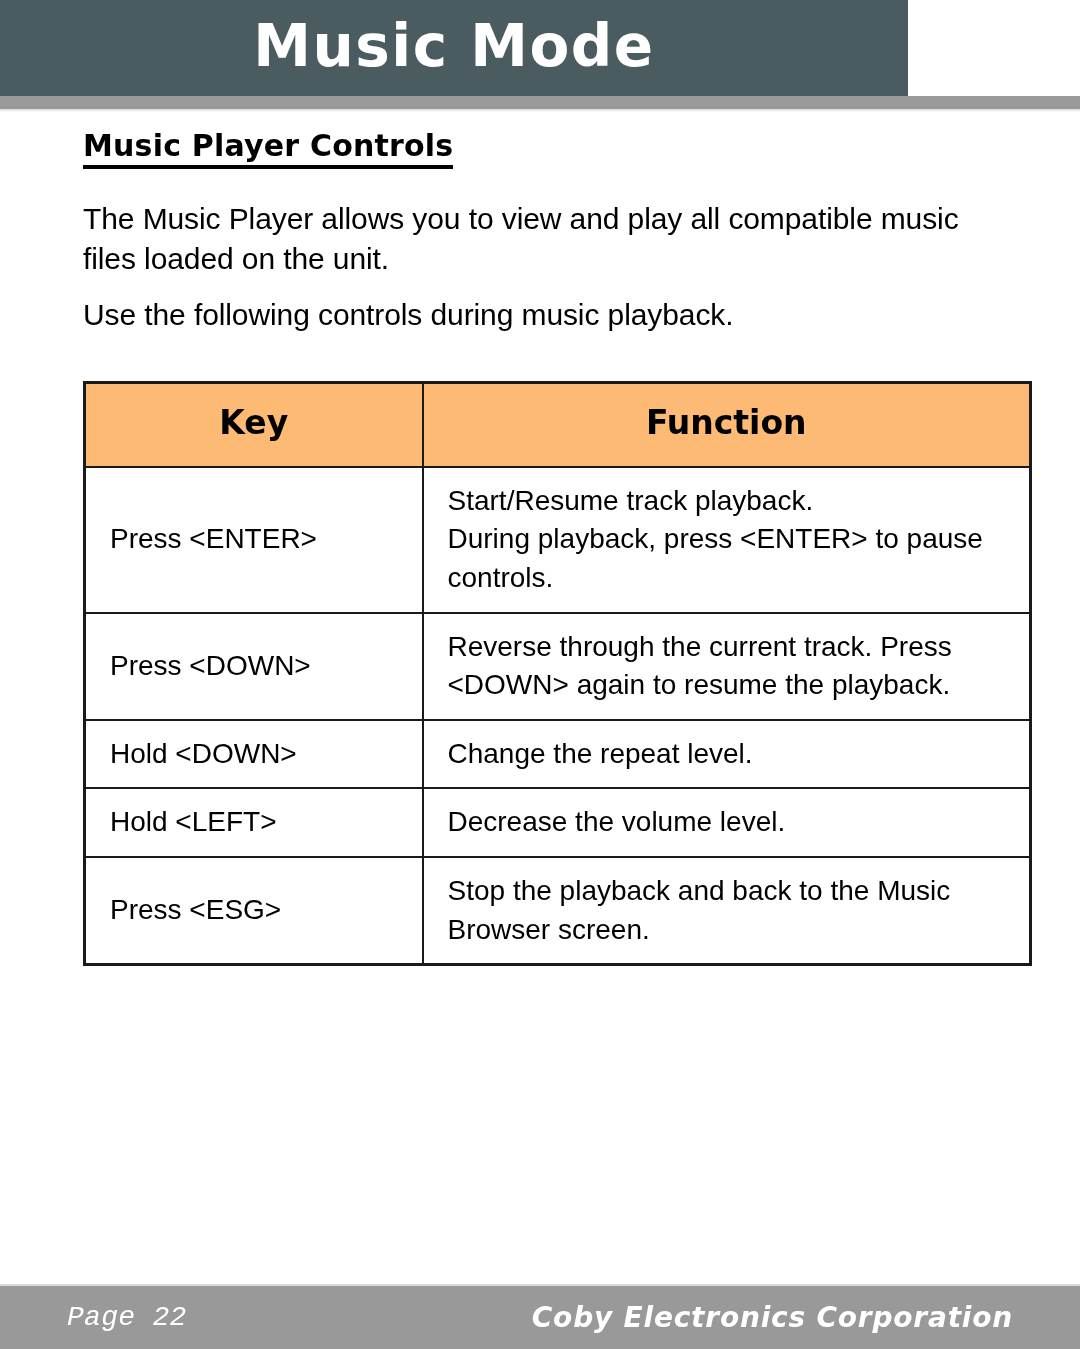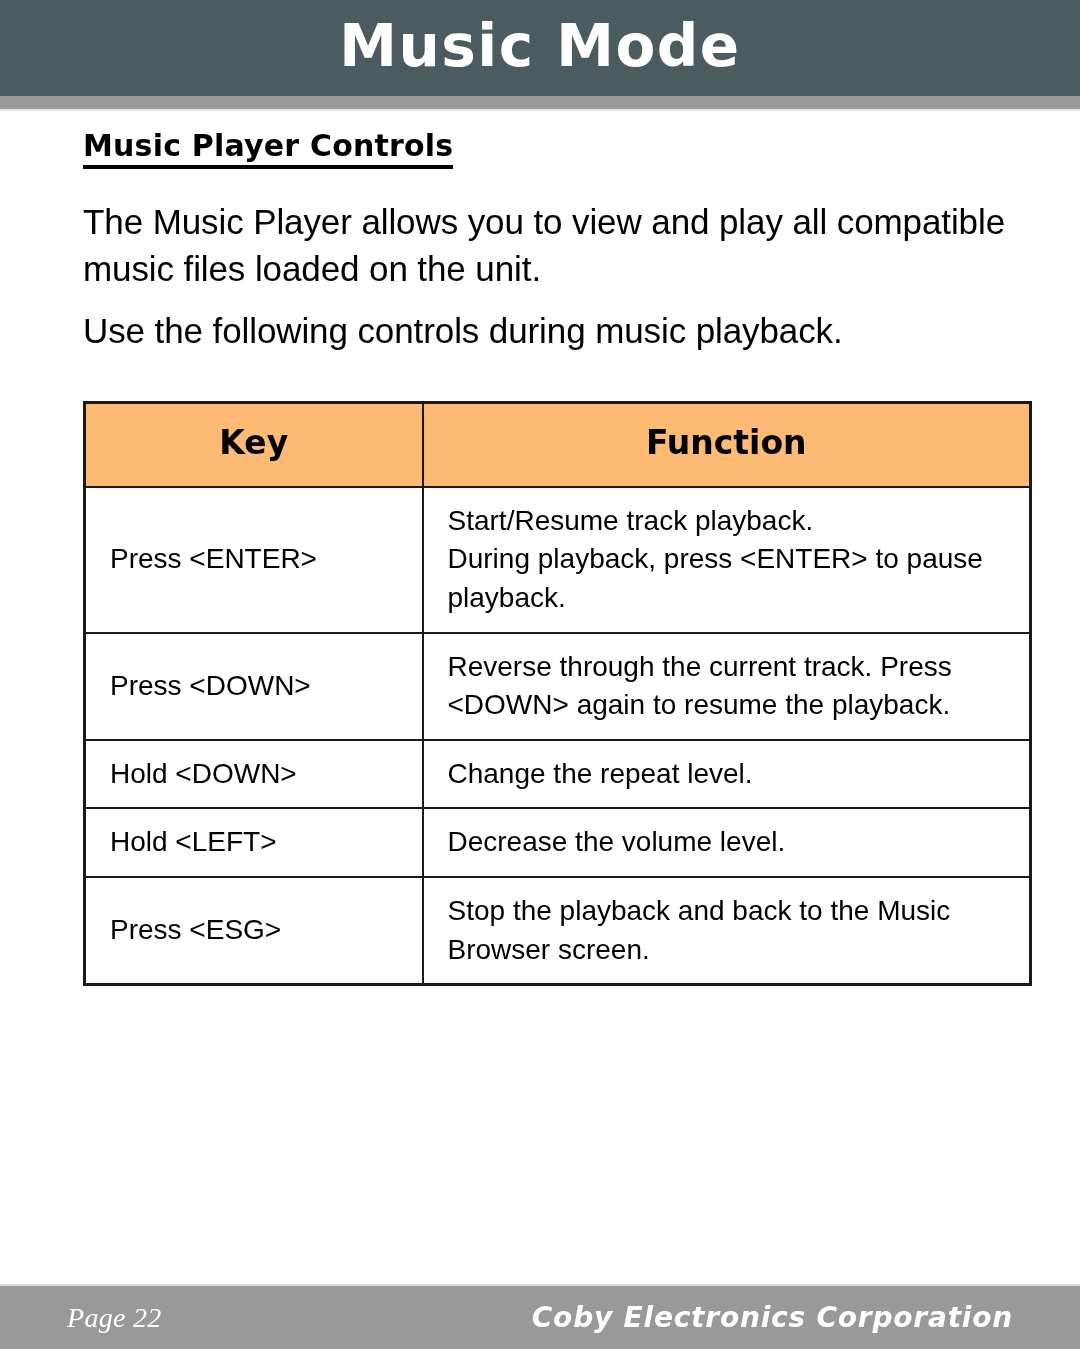--- a/index.html
+++ b/index.html
@@ -13,21 +13,21 @@
     font-family: "Liberation Sans", sans-serif;
     overflow: hidden;
     position: relative;
   }
 
   
   .header-band {
     position: absolute;
     top: 0;
     left: 0;
-    width: 1080px;
+    width: 908px;
     height: 96px;
     background: #4a5c60;
     display: flex;
     align-items: center;
     justify-content: center;
     box-sizing: border-box;
   }
   .header-title {
     color: #ffffff;
     font-family: "DejaVu Sans", sans-serif;
@@ -72,21 +72,21 @@
     color: #000000;
     margin: 16px 0 0 0;
     display: inline-block;
     border-bottom: 4px solid #000000;
     padding-bottom: 2px;
     letter-spacing: 0.2px;
   }
 
   .para {
     font-family: "Liberation Sans", sans-serif;
-    font-size: 35px;
+    font-size: 30px;
     color: #000000;
     line-height: 1.33;
     margin: 0;
     letter-spacing: -0.1px;
   }
   .para-1 { margin-top: 30px; max-width: 930px; }
   .para-2 { margin-top: 16px; }
 
   
   .controls-table {
@@ -147,21 +147,21 @@
     content: "";
     position: absolute;
     top: -2px;
     left: 0;
     width: 1080px;
     height: 2px;
     background: #d9d9d9;
   }
   .footer-page {
     color: #ffffff;
-    font-family: Liberation Serif, serif;
+    font-family: Liberation Mono, monospace;
     font-style: italic;
     font-size: 28px;
     letter-spacing: 0.3px;
     white-space: nowrap;
   }
   .footer-company {
     color: #ffffff;
     font-family: "DejaVu Sans", sans-serif;
     font-style: italic;
     font-weight: bold;
@@ -201,21 +201,21 @@
         <th>Function</th>
       </tr>
     </thead>
     <tbody>
 
       <tr>
         <td class="key-cell">Press &lt;ENTER&gt;</td>
         <td class="func-cell">
           <span class="func-line">Start/Resume track playback.</span>
           <span class="func-line">During playback, press &lt;ENTER&gt; to pause</span>
-          <span class="func-line">playback.</span>
+          <span class="func-line">controls.</span>
         </td>
       </tr>
 
 
       <tr>
         <td class="key-cell">Press &lt;DOWN&gt;</td>
         <td class="func-cell">
           <span class="func-line">Reverse through the current track. Press</span>
           <span class="func-line">&lt;DOWN&gt; again to resume the playback.</span>
         </td>

